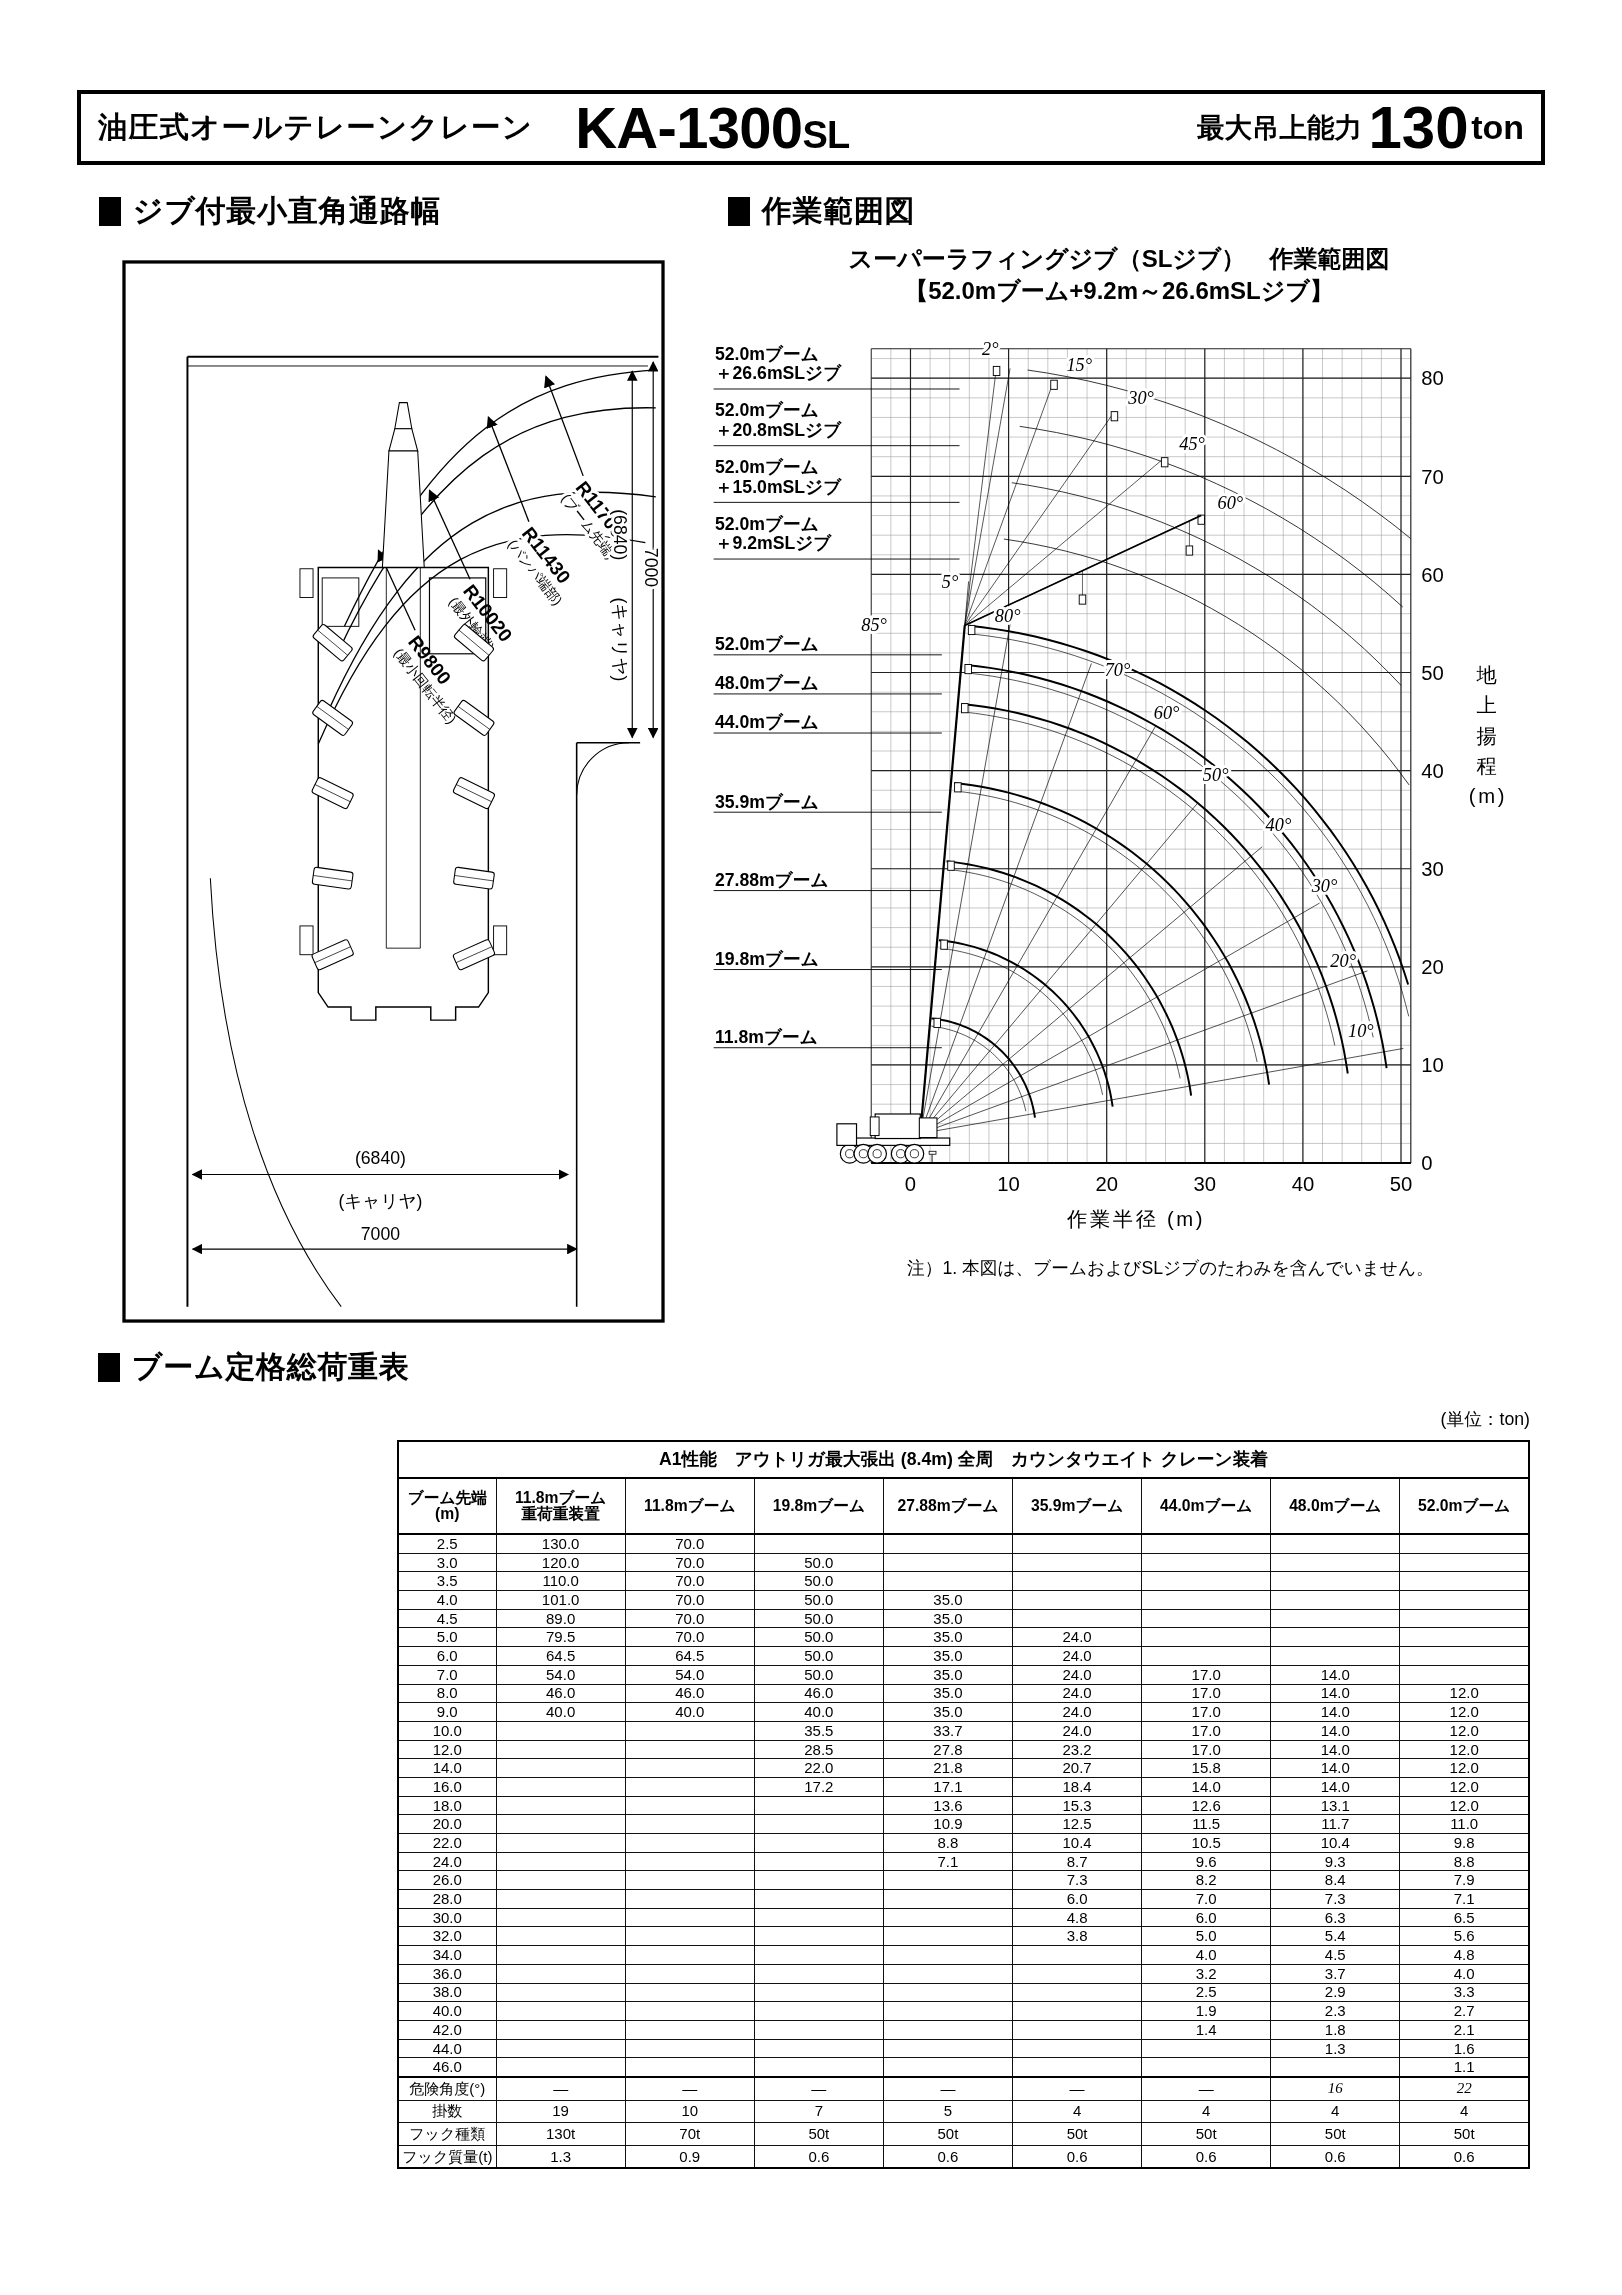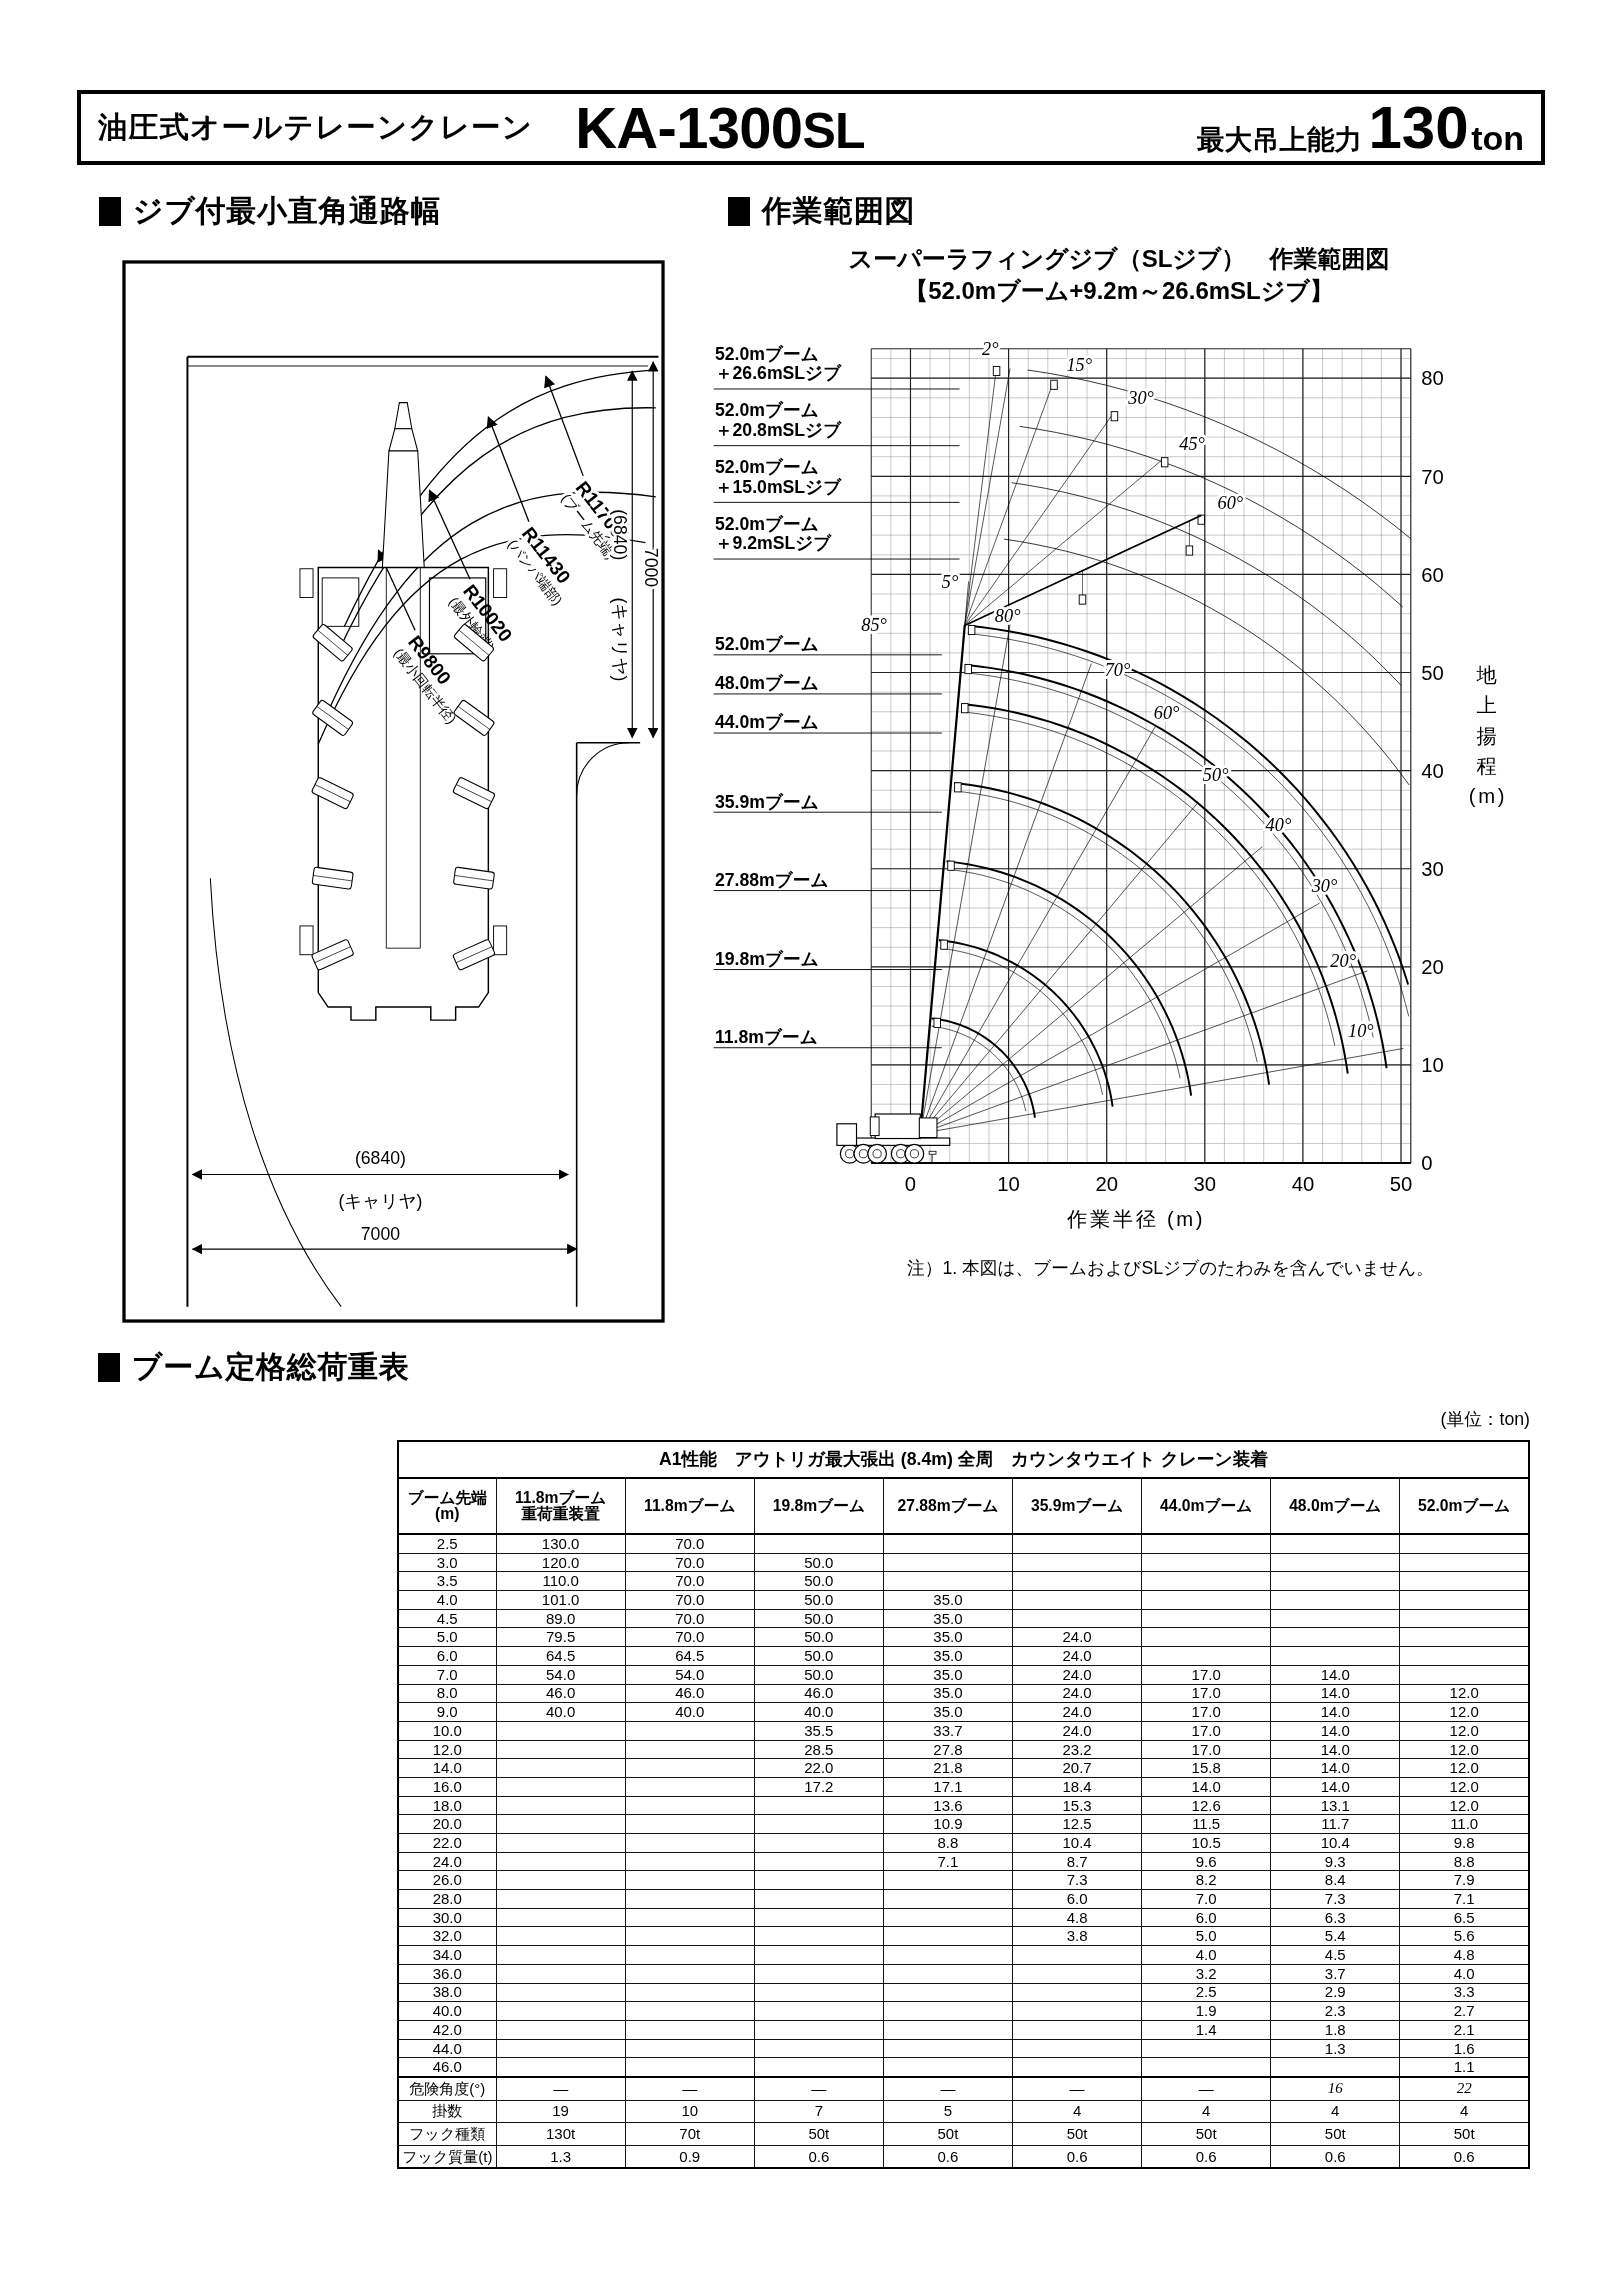--- a/index.html
+++ b/index.html
@@ -3,22 +3,22 @@
 <meta charset="utf-8">
 <style>
   html,body{margin:0;padding:0;background:#d9d9d9;}
   .page{position:relative;width:1623px;height:2295px;background:#ffffff;
         font-family:"Liberation Sans","DejaVu Sans",sans-serif;color:#000;overflow:hidden;}
   
   .header{position:absolute;left:77px;top:90px;width:1468px;height:75px;
           border:4.6px solid #000;box-sizing:border-box;display:flex;align-items:center;padding:16px 17px;}
   .h-title{font-size:29.4px;font-weight:700;letter-spacing:1.3px;}
   .h-model{font-size:58px;font-weight:900;letter-spacing:-0.7px;margin-left:42px;line-height:1;}
-  .h-model-sfx{font-size:50px;font-weight:900;text-align:right;}
-  .h-cap{margin-left:auto;display:flex;align-items:flex-end;}
+  .h-model-sfx{font-size:38px;font-weight:900;text-align:right;}
+  .h-cap{margin-left:auto;display:flex;align-items:center;}
   .h-cap-label{font-size:27.5px;font-weight:700;}
   .h-cap-val{font-size:60px;font-weight:900;line-height:1;margin-left:6.5px;}
   .h-cap-unit{font-size:34px;font-weight:700;margin-left:2.6px;}
   
   .sec-title{position:absolute;font-size:30px;font-weight:700;letter-spacing:0.7px;display:flex;align-items:center;}
   .sec-title .marker{display:inline-block;width:22px;height:29px;background:#000;margin-right:11.8px;}
   #sec-left{left:99px;top:191px;}
   #sec-right{left:728px;top:191px;}
   #sec-table{left:98px;top:1347px;}
   

